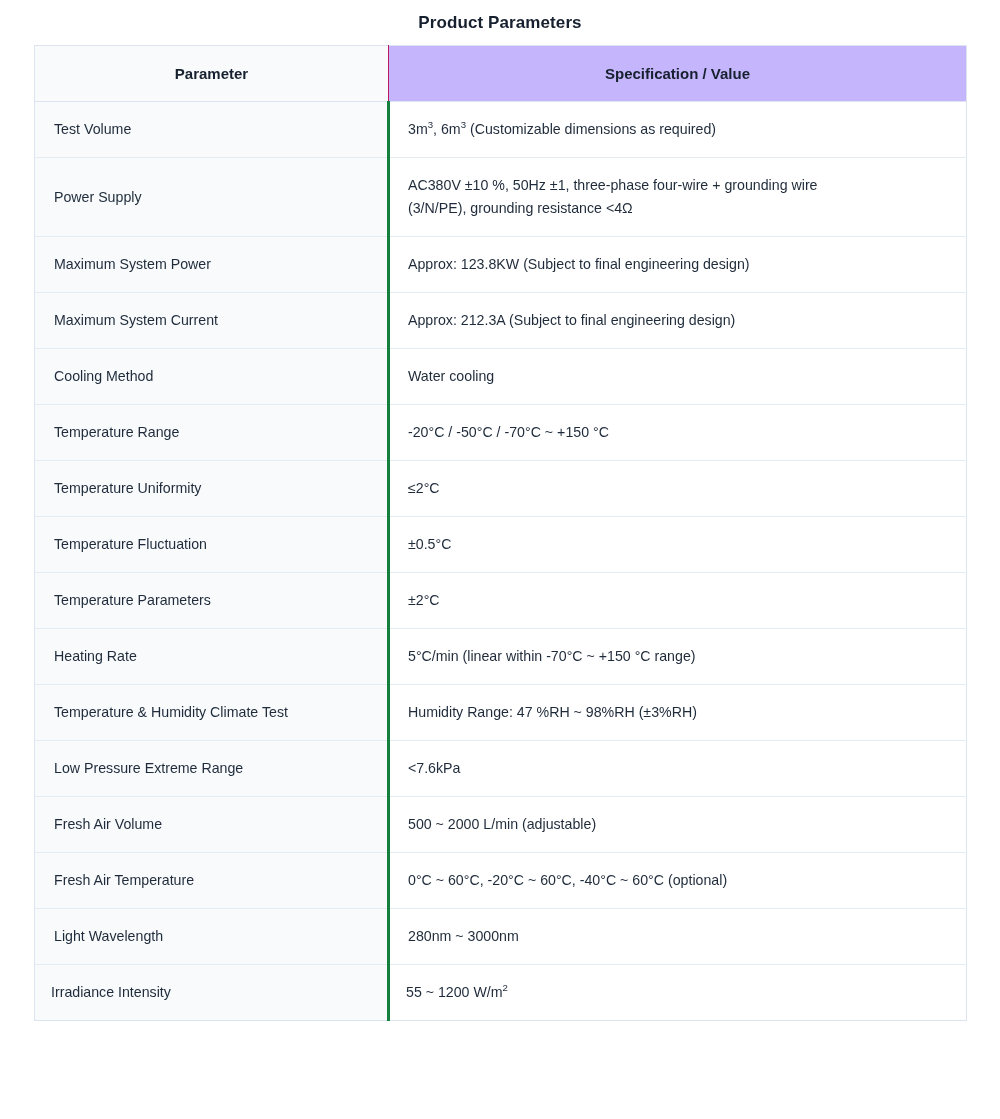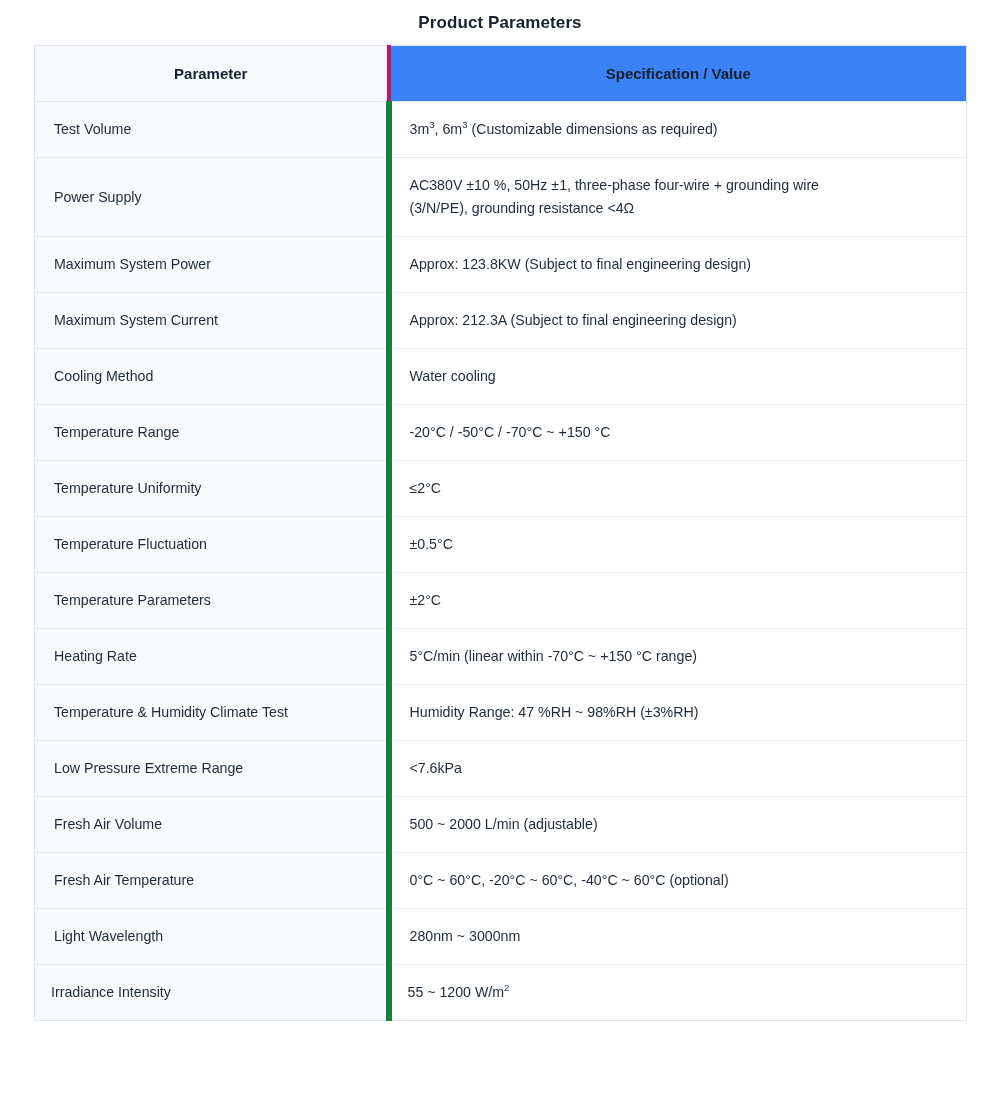--- a/index.html
+++ b/index.html
@@ -45,40 +45,40 @@
     font-size: 15px;
     font-weight: bold;
     color: #16202e;
     text-align: center;
     padding: 19px 10px 19px 10px;
     border-bottom: 1px solid #dce5ef;
     vertical-align: middle;
   }
   table.params thead th.h-param {
     background: #f8fafc;
-    border-right: 4px solid #be185d;
+    border-right: 1px solid #be185d;
   }
   table.params thead th.h-spec {
-    background: #3b82f6;
+    background: #c4b5fd;
   }
 
   table.params tbody td {
     font-size: 14.2px;
     color: #1f2b3a;
     vertical-align: middle;
     border-bottom: 1px solid #e3ebf3;
     line-height: 1.62;
   }
   table.params tbody tr:last-child td {
     border-bottom: none;
     padding-left: 16px;
   }
   table.params tbody td.cell-param {
     background: #f8fafc;
-    border-right: 6px solid #15803d;
+    border-right: 3px solid #15803d;
     padding: 16px 18px 16px 19px;
   }
   table.params tbody td.cell-spec {
     background: #ffffff;
     padding: 16px 18px 16px 18px;
   }
   sup {
     font-size: 0.68em;
     vertical-align: super;
     line-height: 0;

